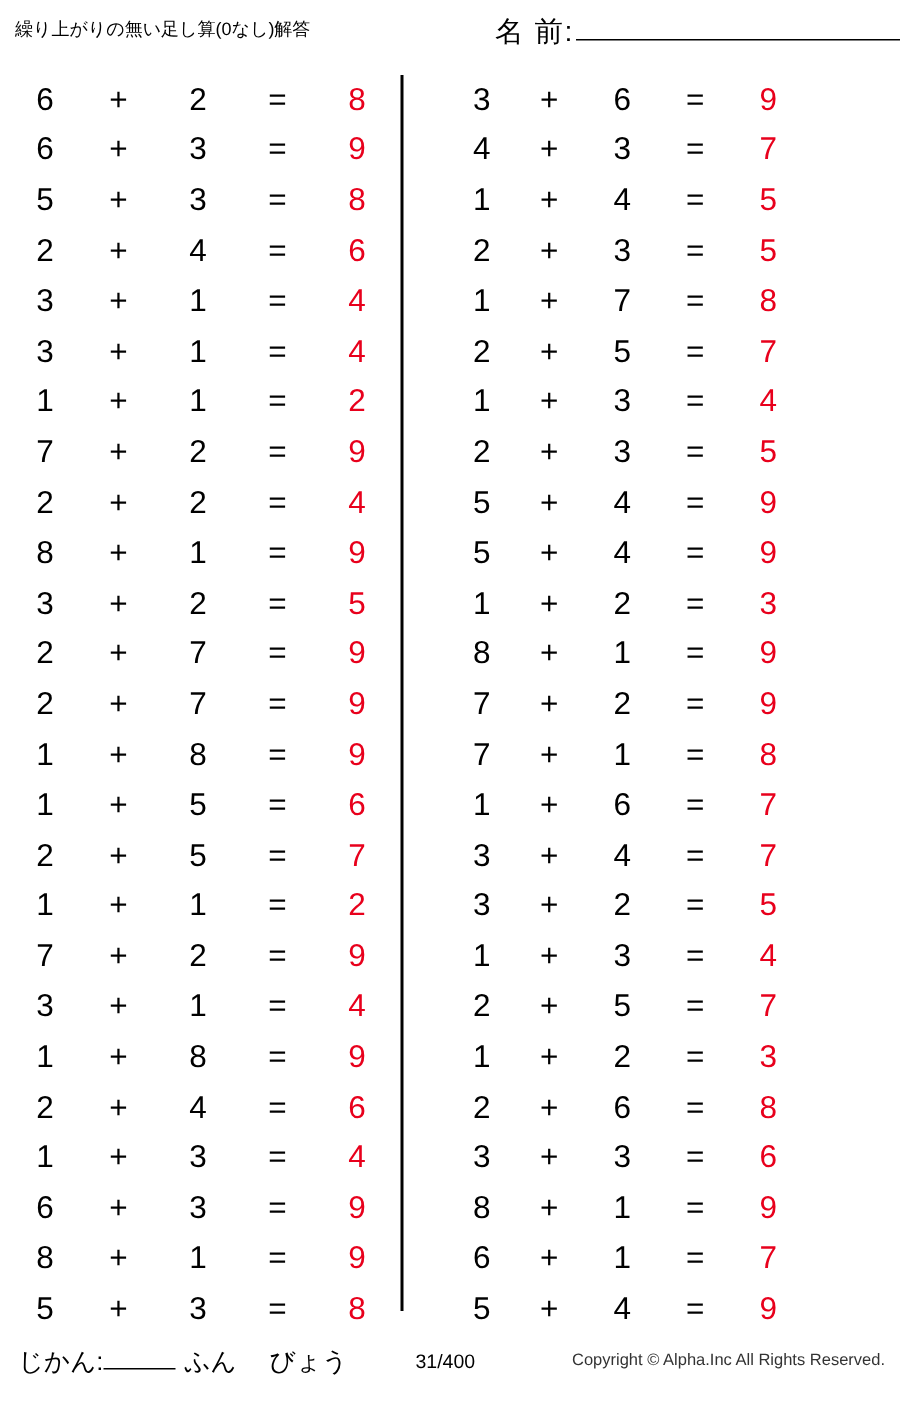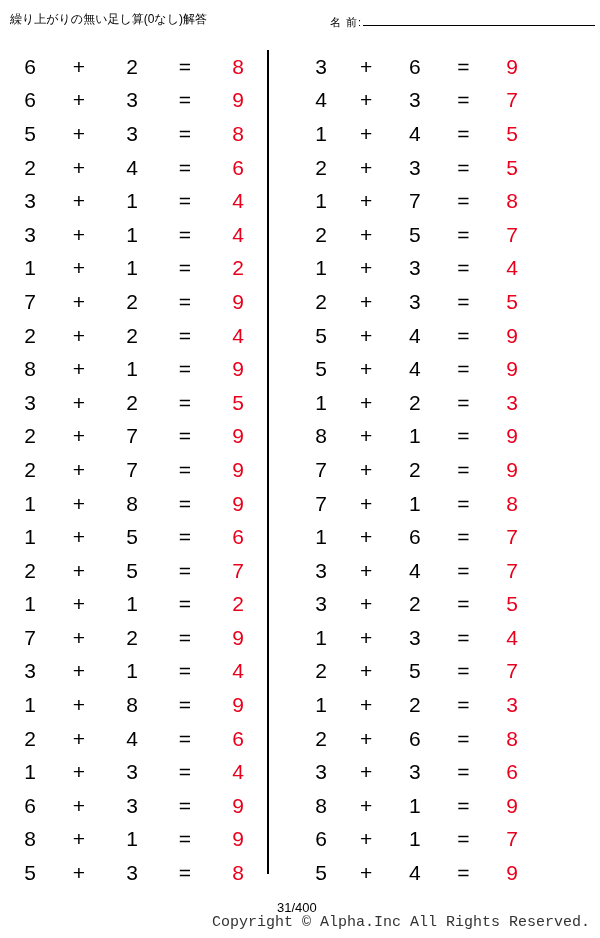--- a/index.html
+++ b/index.html
@@ -40,21 +40,21 @@
   }
   .name-area {
     position: absolute;
     left: 330px;
     top: 8px;
     display: flex;
     align-items: baseline;
     white-space: nowrap;
   }
   .name-label {
-    font-size: 11px;
+    font-size: 19px;
     letter-spacing: 1px;
   }
   .name-line {
     display: inline-block;
     width: 232px;
     border-bottom: 1px solid #000;
     height: 17px;
     margin-left: 1px;
   }
   
@@ -122,25 +122,24 @@
   .unit2 { margin-left: 22px; }
   .page-num {
     position: absolute;
     left: 277px;
     top: 16px;
     font-size: 13px;
   }
   .copyright {
     position: absolute;
     right: 10px;
-    top: 30px;
-    font-size: 15px;
+    top: 17px;
+    font-size: 11px;
     color: #333333;
     white-space: nowrap;
-    font-family: Liberation Mono, monospace;
   }
 </style>
 </head>
 <body>
 
 <div class="page">
 
   <div class="header">
     <div class="doc-title">繰り上がりの無い足し算(0なし)解答</div>
     <div class="name-area">
@@ -502,17 +501,20 @@
           <span class="cell c-a">5</span>
           <span class="cell c-op">+</span>
           <span class="cell c-b">4</span>
           <span class="cell c-eq">=</span>
           <span class="cell c-ans">9</span>
         </div>
       </div>
   </div>
 
   <div class="footer">
+    <div class="time-label">
+      <span>じかん:</span><span class="time-blank"></span><span class="unit1">ふん</span><span class="unit2">びょう</span>
+    </div>
     <div class="page-num">31/400</div>
     <div class="copyright">Copyright ©  Alpha.Inc All Rights Reserved.</div>
   </div>
 
 </div>
 
 </body></html>

